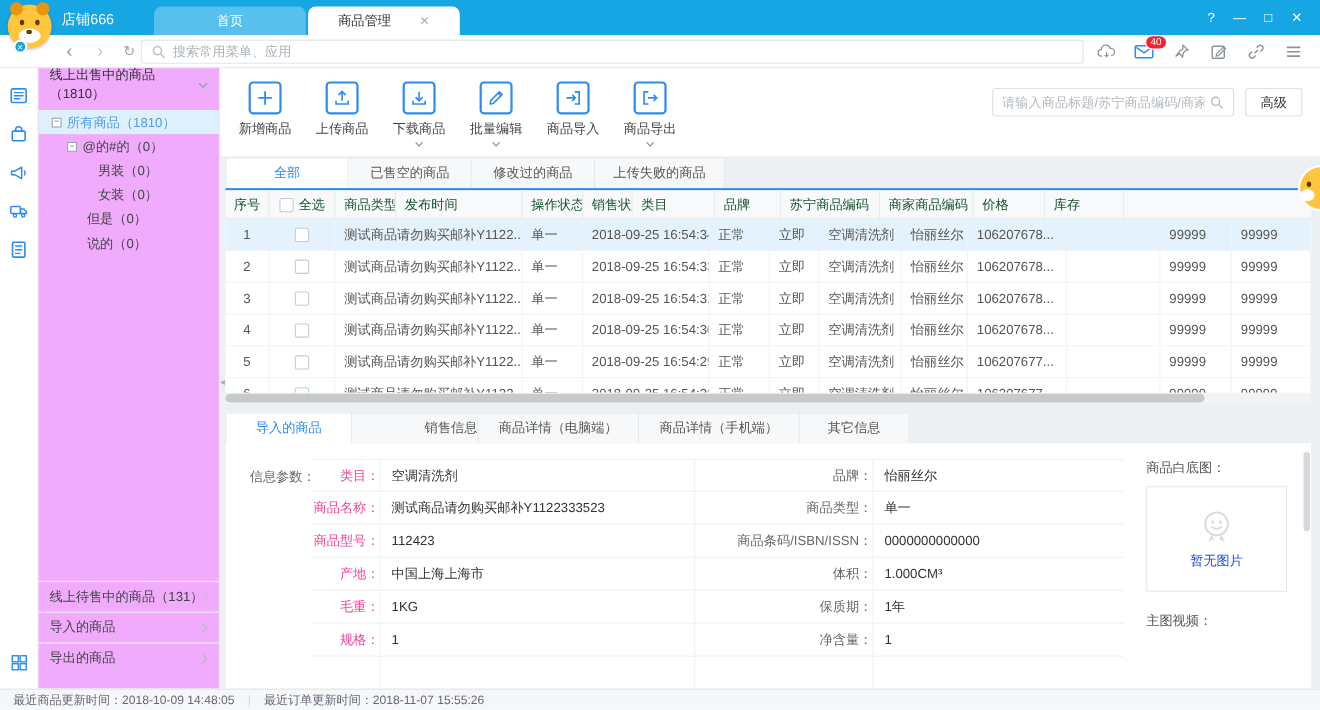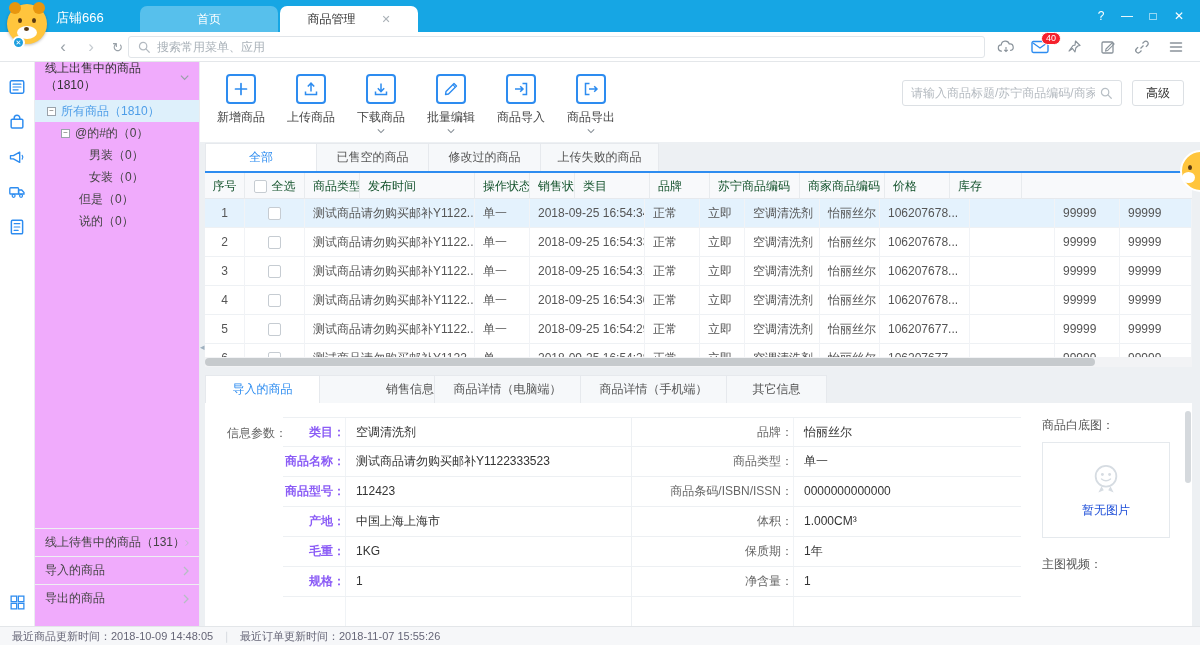--- a/index.html
+++ b/index.html
@@ -102,21 +102,21 @@
   .detail-tabs { position:absolute; top:313px; left:5px; right:8px; height:28px; display:flex; }
   .dtab { height:28px; line-height:27px; text-align:center; background:#f6f8fa; border:1px solid #e6e9ed; border-bottom:none; border-left:none; color:#555; cursor:default; white-space:nowrap; }
   .dtab:first-child { border-left:1px solid #e6e9ed; }
   .dtab.active { background:#fff; color:#2d8cf0; }
 
   .detail-panel { position:absolute; top:341px; left:5px; right:8px; bottom:0; background:#fff; overflow:hidden; }
   .params-label { position:absolute; left:22px; top:22px; color:#666; }
   .form { position:absolute; left:78px; top:14px; width:738px; }
   .frow { display:flex; height:30px; border-bottom:1px solid #edf0f3; }
   .frow:first-child { border-top:1px solid #edf0f3; }
-  .fl1 { width:62px; text-align:right; line-height:29px; color:#8b5cf6; white-space:nowrap;font-weight:bold; }
+  .fl1 { width:62px; text-align:right; line-height:29px; color:#ec4899; white-space:nowrap; }
   .fv1 { width:286px; padding-left:10px; line-height:29px; color:#333; border-left:1px solid #f0f3f6; white-space:nowrap; overflow:hidden; }
   .fl2 { width:162px; text-align:right; line-height:29px; color:#666; border-left:1px solid #edf0f3; white-space:nowrap; }
   .fv2 { width:228px; padding-left:10px; line-height:29px; color:#333; border-left:1px solid #f0f3f6; white-space:nowrap; overflow:hidden; }
 
   .right-col { position:absolute; right:22px; top:14px; width:128px; }
   .img-label,.img-label2 { color:#555; }
   .img-box { margin-top:8px; height:96px; border:1px solid #e5e9ed; display:flex; flex-direction:column; align-items:center; justify-content:center; gap:5px; cursor:default; }
   .no-img-icon { width:36px; height:36px; }
   .no-img-text { color:#1d4ed8; }
   .img-label2 { margin-top:18px; }

